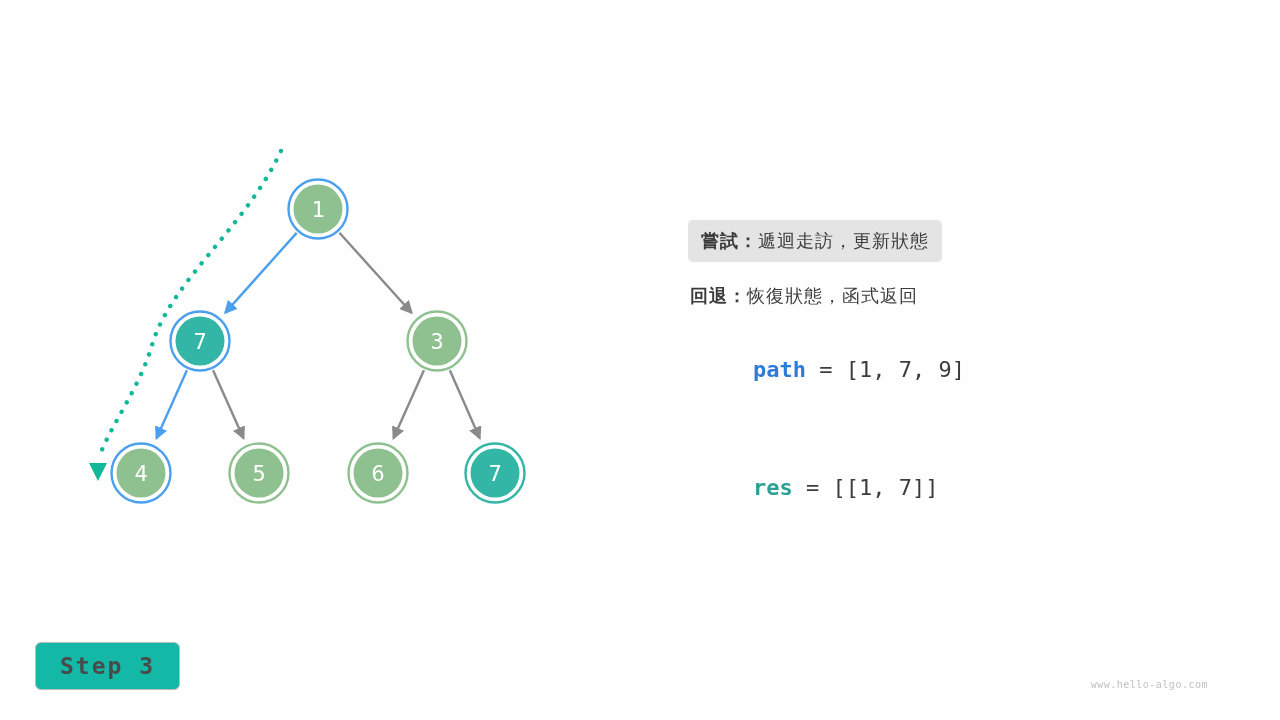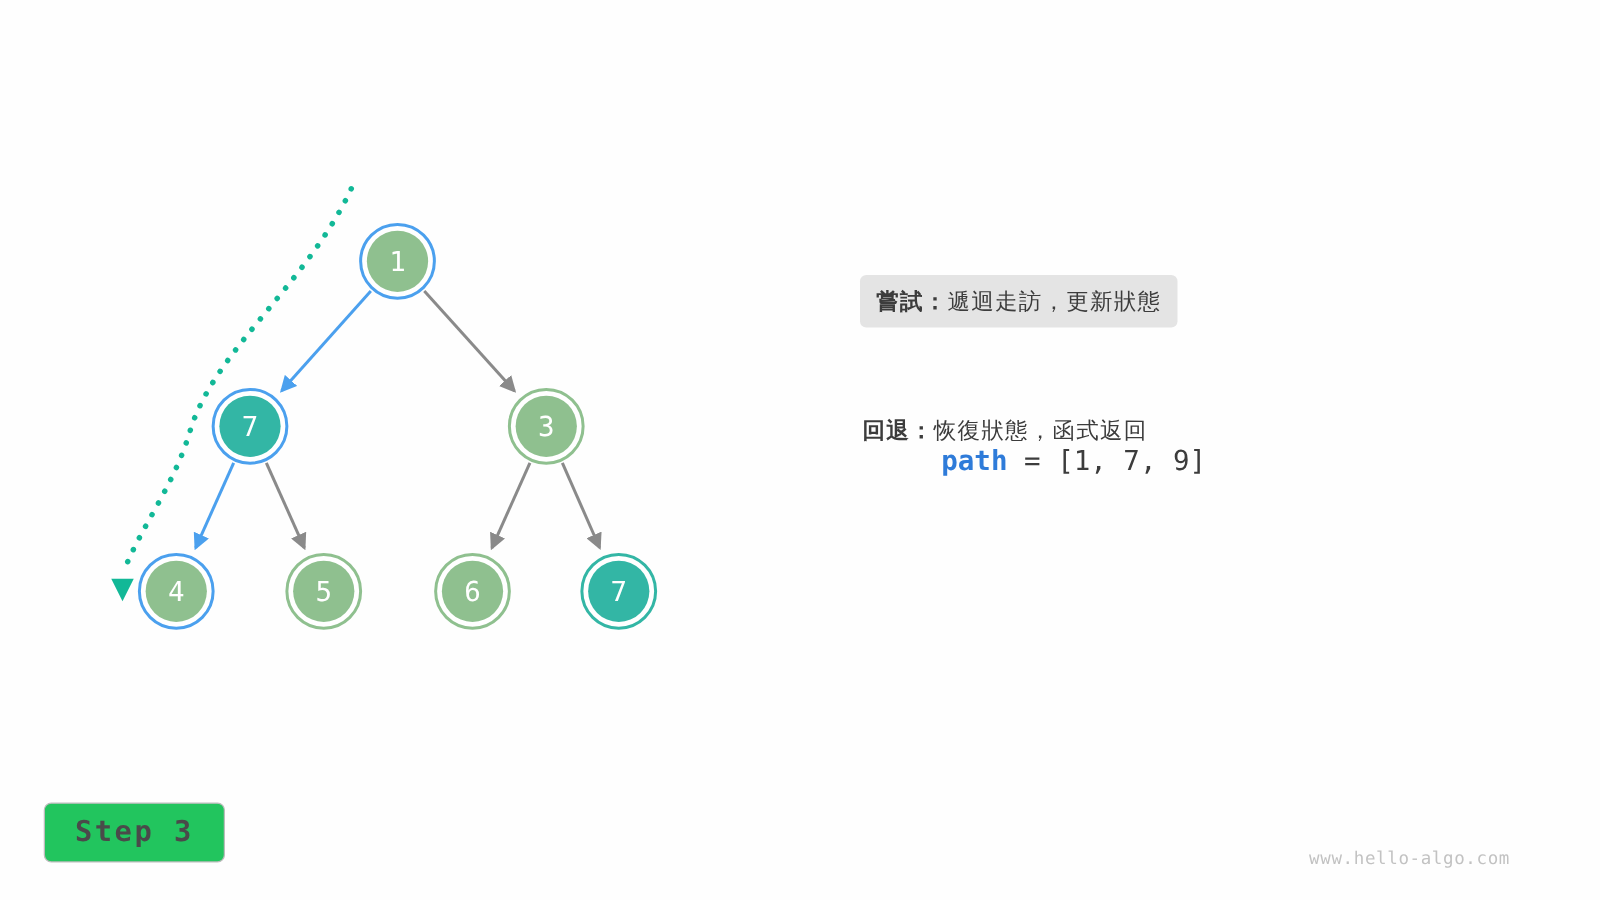--- a/index.html
+++ b/index.html
@@ -25,54 +25,54 @@
     white-space: nowrap;
     line-height: 26px;
   }
   .anno .b { font-weight: 700; }
   .hl {
     background: var(--hl-bg, #e4e4e4);
     border-radius: 5px;
     padding: 8px 13px;
   }
   .try-line  { left: 688px; top: 220px; }
-  .back-line { left: 690px; top: 283px; margin-top: 48px; }
+  .back-line { left: 690px; top: 283px; }
   .code {
     position: absolute;
     font-family: "DejaVu Sans Mono", monospace;
     font-size: 22px;
     color: var(--text-dark, #3c3c3c);
     white-space: pre;
     line-height: 26px;
   }
   .code .kw { font-weight: 700; }
   .kw-blue { color: var(--kw-blue, #2e7bd9); margin-top: 32px; }
   .kw-teal { color: var(--kw-teal, #2aa095); }
   .path-line { left: 700px; top: 331px; }
   .res-line  { left: 700px; top: 449px; }
   .step-box {
     position: absolute;
     left: 35px;
     top: 642px;
     padding: 10px 24px;
     border: 1.5px solid #bcbcbc;
     border-radius: 6px;
-    background: #22c55e;
+    background: #14b8a6;
     font-family: "DejaVu Sans Mono", monospace;
     font-size: 23px;
     font-weight: 700;
     color: #4a4a4a;
     letter-spacing: 2px;
   }
   .watermark {
     position: absolute;
     right: 72px;
     top: 679px;
     font-family: "DejaVu Sans Mono", monospace;
-    font-size: 14px;
+    font-size: 10px;
     color: #c2c2c2;
     letter-spacing: 0.5px;
   }
 </style>
 </head>
 <body>
 
 <div class="page">
 
   <svg id="tree-svg" width="1280" height="720" viewBox="0 0 1280 720">
@@ -134,20 +134,23 @@
   </div>
 
   <div class="anno back-line">
     <span class="b">回退：</span><span>恢復狀態，函式返回</span>
   </div>
 
   <div class="code path-line">
     <span class="kw kw-blue">path</span><span> = [1, 7, 9]</span>
   </div>
 
+  <div class="code res-line">
+    <span class="kw kw-teal">res</span><span> = [[1, 7]]</span>
+  </div>
 
   <div class="step-box">
     <span>Step 3</span>
   </div>
 
   <div class="watermark">www.hello-algo.com</div>
 
 </div>
 
 </body></html>

